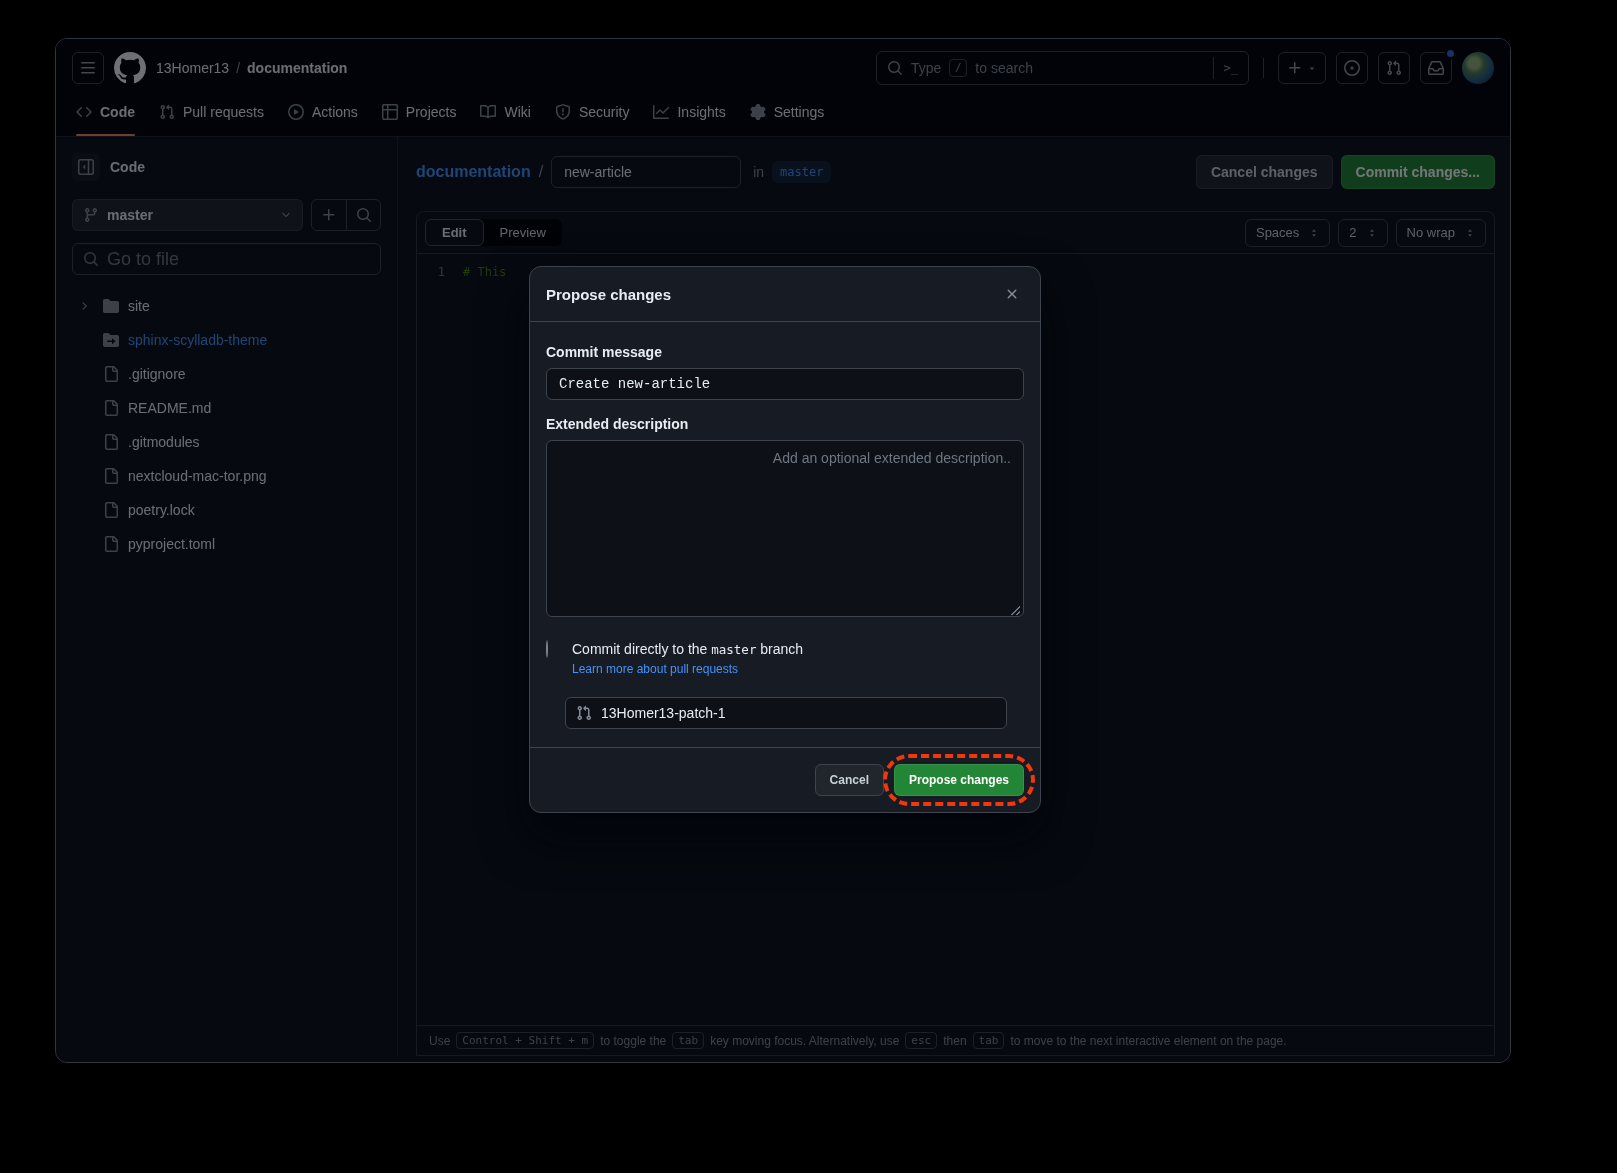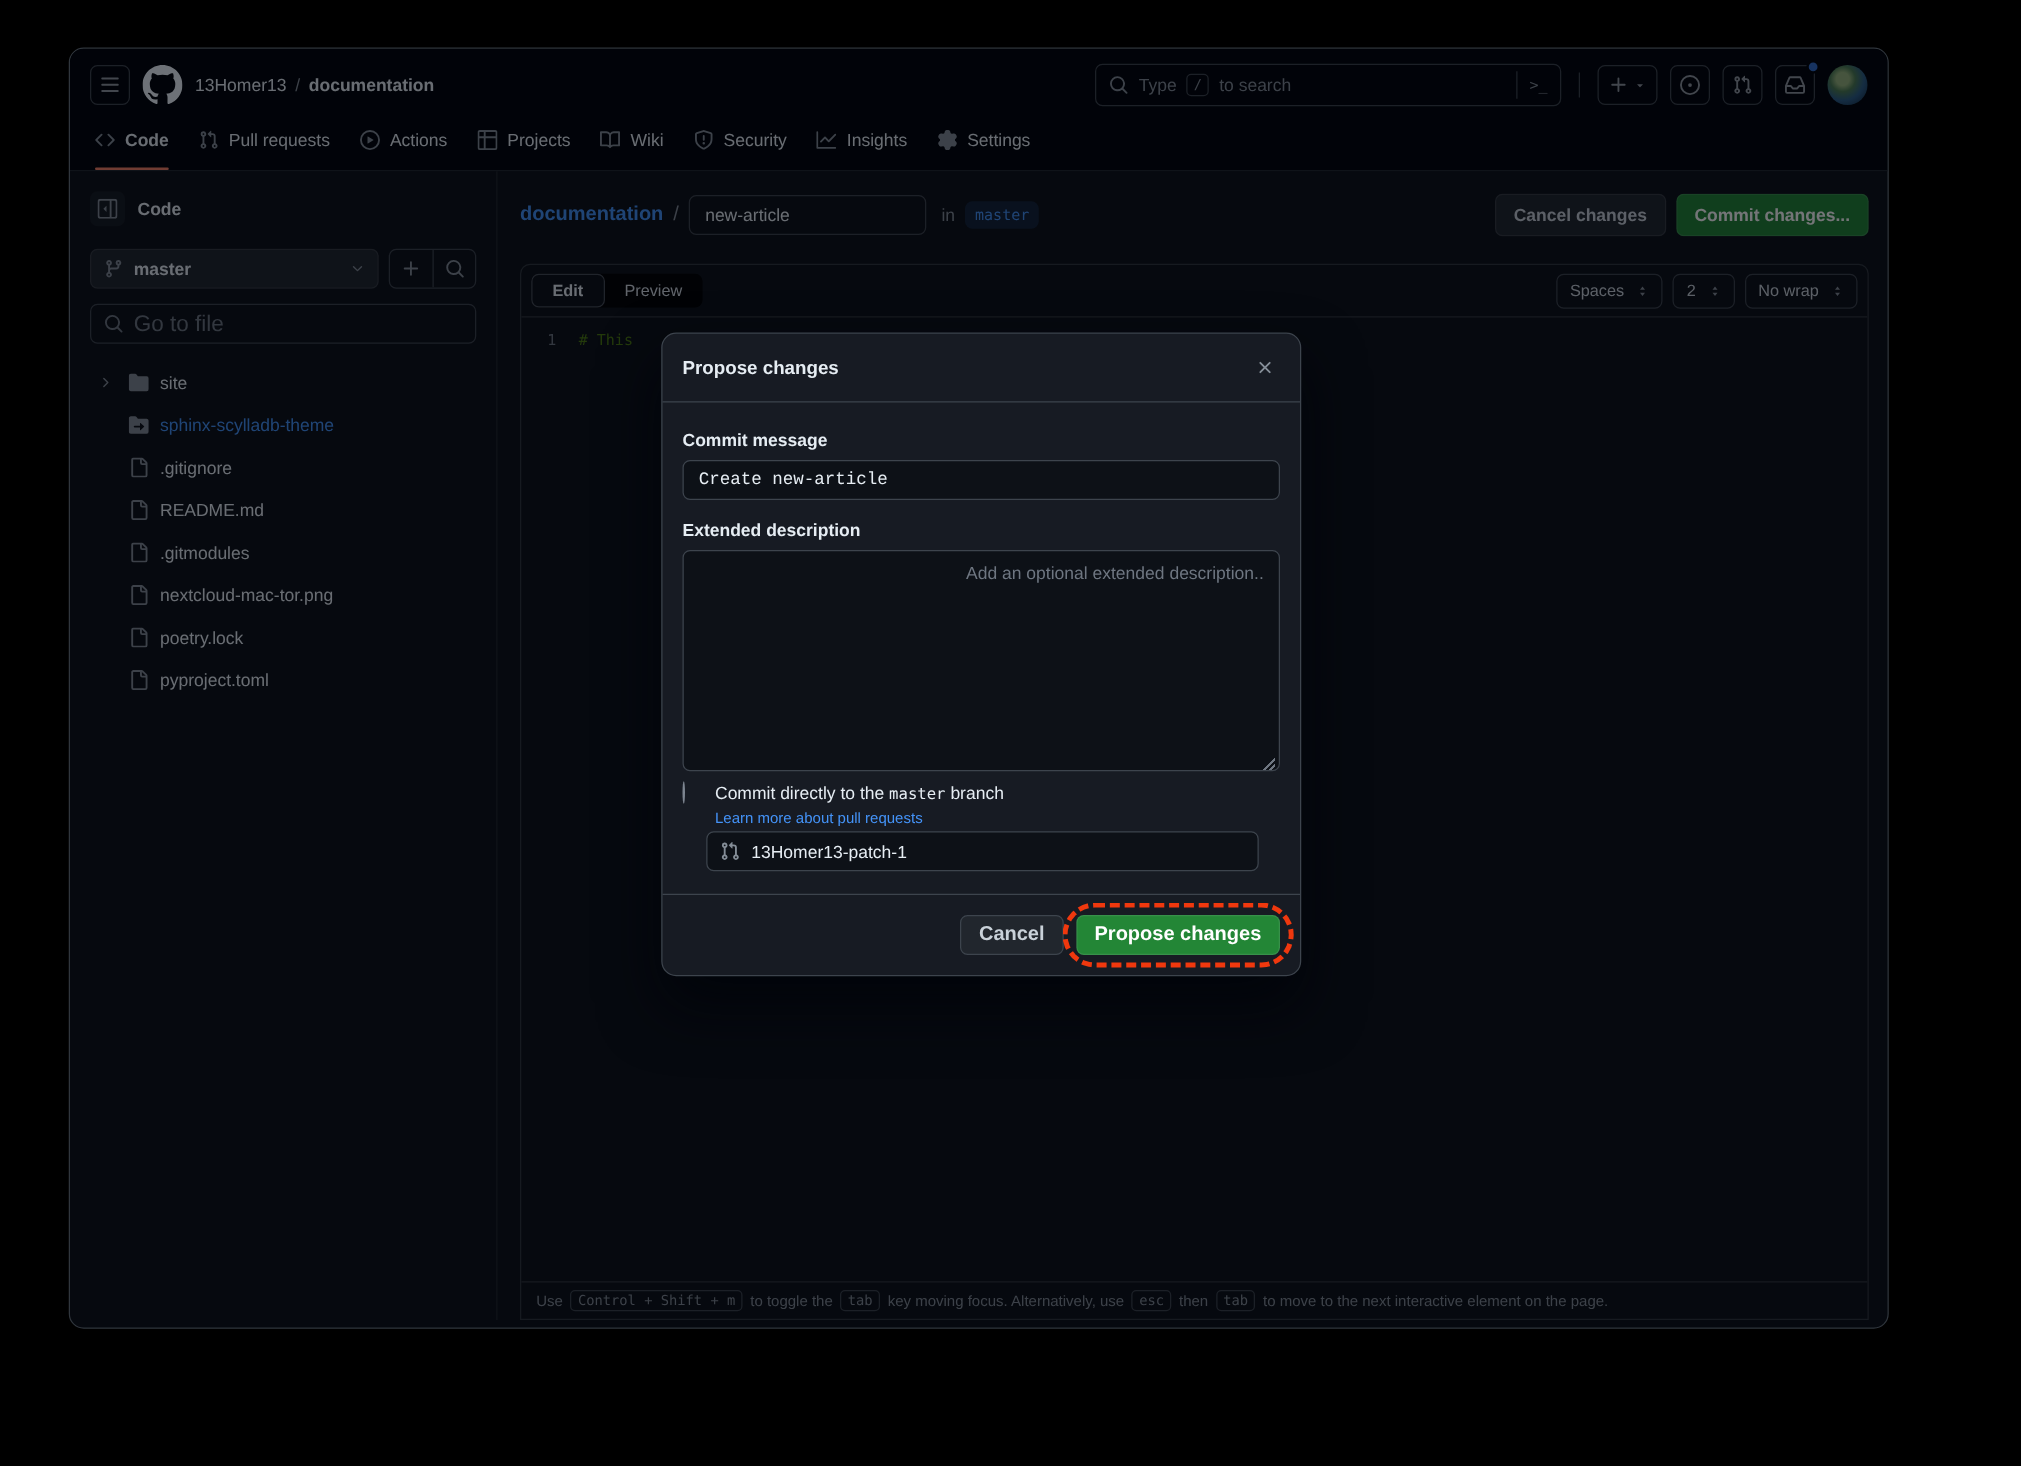--- a/index.html
+++ b/index.html
@@ -116,33 +116,33 @@
   .field-label.mt { margin-top:16px; }
   .text-input { width:100%; height:32px; background:#0d1117; border:1px solid #3d444d; border-radius:6px;
     color:#e6edf3; font-size:14px; padding:0 12px; outline:none; font-family:Liberation Mono, monospace; }
   .ta-wrap { position:relative; }
   .textarea { width:100%; height:177px; background:#0d1117; border:1px solid #3d444d; border-radius:6px;
     color:#e6edf3; font-size:14px; padding:9px 12px; outline:none; resize:none; font-family:"Liberation Sans",sans-serif;text-align:right; }
   .textarea::placeholder { color:#6e7681; }
   .resize-handle { position:absolute; right:4px; bottom:6px; width:11px; height:11px;
     background:repeating-linear-gradient(-45deg, transparent 0 2px, #6e7681 2px 3.5px);
     clip-path:polygon(100% 0, 100% 100%, 0 100%); pointer-events:none; }
-  .radio-row { display:flex; align-items:center; gap:10px; margin-top:4px; font-size:14px; color:#e6edf3; }
+  .radio-row { display:flex; align-items:center; gap:10px; margin-top:20px; font-size:14px; color:#e6edf3; }
   .radio-wrap { position:relative; width:16px; height:16px; flex-shrink:0; }
   .radio { width:16px; height:16px; border-radius:50%; border:1px solid #7d8590; background:transparent; cursor:pointer; }
   .radio.checked { border:none; background:#0d1117; box-shadow:inset 0 0 0 5px #2f81f7; }
   .radio-row code { font-family:"DejaVu Sans Mono",monospace; font-size:12.5px; }
   .sub-link { margin:5px 0 0 26px; font-size:12px; color:#4493f8; cursor:pointer; }
-  .branch-field { margin:4px 0 2px 19px; width:442px; height:32px; background:#0d1117; border:1px solid #3d444d;
+  .branch-field { margin:21px 0 2px 19px; width:442px; height:32px; background:#0d1117; border:1px solid #3d444d;
     border-radius:6px; display:flex; align-items:center; gap:9px; padding:0 10px; }
   .branch-field .fico { color:#848d97; flex-shrink:0; }
   .branch-field input { flex:1; background:transparent; border:none; outline:none; color:#e6edf3; font-size:14px;
     font-family:"Liberation Sans",sans-serif; }
   .modal-foot { border-top:1px solid #3d444d; padding:16px; display:flex; justify-content:flex-end; gap:10px; }
-  .m-btn { height:32px; padding:0 14px; border-radius:6px; font-size:16px; font-weight:600; display:flex;
+  .m-btn { height:32px; padding:0 14px; border-radius:6px; font-size:12px; font-weight:600; display:flex;
     align-items:center; cursor:pointer; }
   .m-cancel { background:#21262d; color:#c9d1d9; border:1px solid #3d444d; }
   .propose-wrap { position:relative; }
   .m-propose { background:#238636; color:#fff; border:1px solid rgba(240,246,252,0.1); }
 
   
   .ann-circle { position:absolute; left:-12px; top:-12px; width:32px; height:32px; border:4px dashed #f0380e;
     border-radius:50%; z-index:70; pointer-events:none; }
   .ann-rect { position:absolute; left:-11px; top:-10px; right:-11px; bottom:-10px; border:4px dashed #f0380e;
     border-radius:26px; z-index:70; pointer-events:none; }

